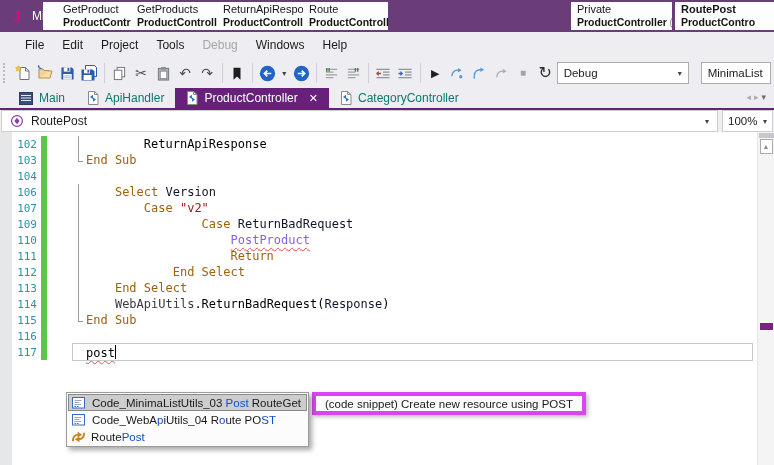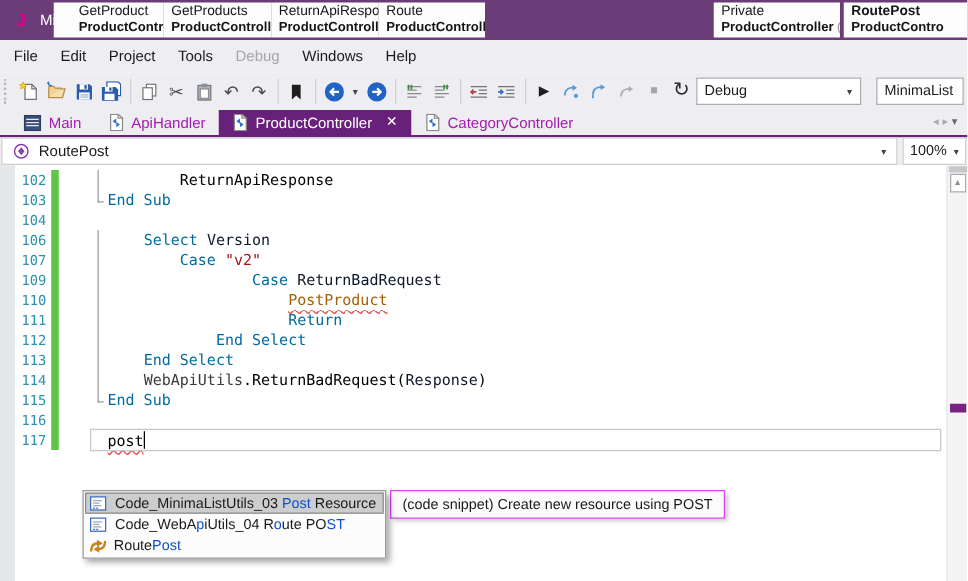--- a/index.html
+++ b/index.html
@@ -12,37 +12,37 @@
   
   #titlebar { height:32px; background:#6A3D78; position:relative; overflow:hidden; }
   .logo { position:absolute; left:13px; top:8px; color:#E3008C; font-weight:bold; font-size:14px; }
   .wtitle { position:absolute; left:32px; top:9px; color:#fff; font-size:12px; }
   .tbtab { position:absolute; top:2px; height:28px; background:#FDFDFD; padding:1px 6px; overflow:hidden; cursor:default; }
   .tbtab .t1 { font-size:11px; color:#151515; line-height:13px; white-space:nowrap; }
   .tbtab.active .t1 { font-weight:bold; }
   .tbtab .t2 { font-size:10.5px; color:#151515; line-height:12px; white-space:nowrap; font-weight:bold; }
   .tbtab .hint { color:#8F8F8F; font-weight:normal; font-size:10px; }
   
-  #menubar { height:26px; background:#EEEEF2; display:flex; align-items:center; padding-left:2px; font-size:12px; color:#1B1B1B; }
+  #menubar { height:26px; background:#EEEEF2; display:flex; align-items:center; padding-left:16px; font-size:12px; color:#1B1B1B; }
   .menu-item { padding:4px 9px; cursor:default; }
   .menu-item.disabled { color:#A6A6A6; }
   
   #toolbar { height:30px; background:#EEEEF2; display:flex; align-items:center; gap:1px; padding:0 3px; }
   .grip { width:5px; height:20px; border-left:2px dotted #B9BAC4; margin-right:4px; }
   .tbtn { width:21px; height:22px; display:flex; align-items:center; justify-content:center; flex:none; }
   .tsep { width:1px; height:20px; background:#CCCEDB; margin:0 3px; flex:none; }
   .g14 { font-size:14px; color:#4A4A4A; line-height:1; }
   .g12 { font-size:11px; color:#1E1E1E; line-height:1; }
   .car { font-size:8px; color:#444; }
   .combo { background:#fff; border:1px solid #ACACAC; height:22px; display:flex; align-items:center; font-size:11.5px; padding:0 6px; color:#1B1B1B; }
   #debug-combo { width:148px; margin-left:auto; }
   #proj-combo { width:78px; margin-left:11px; }
   
   #doctabs { height:20px; background:#EEEEF2; display:flex; align-items:stretch; position:relative; font-size:12px; padding-left:8px; }
-  .dtab { display:flex; align-items:center; gap:6px; padding:0 11px; color:#a21caf; cursor:default; white-space:nowrap; }
+  .dtab { display:flex; align-items:center; gap:6px; padding:0 11px; color:#0f766e; cursor:default; white-space:nowrap; }
   .dtab.active { background:#68217A; color:#fff; }
   .dtab .x { font-size:11px; margin-left:5px; line-height:1; }
   #purple-line { height:2px; background:#68217A; }
   .dt-arrows { position:absolute; right:5px; top:4px; color:#ACACAC; font-size:9px; letter-spacing:3px; }
   .dt-arrows .dk { color:#6A6A6A; }
   
   #navbar { height:22px; background:#EFEFF2; display:flex; gap:4px; padding:0 1px; }
   .nav-main { flex:1; background:#fff; border:1px solid #CECECE; display:flex; align-items:center; padding:0 8px; gap:7px; font-size:12px; color:#1B1B1B; }
   .nav-car { margin-left:auto; }
   .zoom-combo { width:51px; background:#fff; border:1px solid #CECECE; display:flex; align-items:center; padding:0 5px; font-size:11.5px; color:#1B1B1B; }
@@ -52,42 +52,42 @@
   #glyph-strip { position:absolute; left:0; top:0; bottom:0; width:12px; background:#E6E7E9; }
   #rows { position:absolute; top:4px; left:0; right:17px; }
   .row { display:flex; height:16px; position:relative; align-items:center; }
   .ln { width:40px; text-align:right; font-family:"DejaVu Sans Mono",monospace; font-size:11px; color:#2B91AF; padding-right:3px; flex:none; }
   .chg { width:6px; height:16px; background:#5DC54A; margin-left:1px; flex:none; }
   .sp { width:25px; flex:none; }
   .ol { width:14px; height:16px; position:relative; flex:none; font-size:11px; color:#555; line-height:15px; text-align:center; }
   .ol.line::after { content:""; position:absolute; left:6px; top:0; height:16px; border-left:1px solid #9A9A9A; }
   .ol.end::after  { content:""; position:absolute; left:6px; top:0; height:9px; width:4px; border-left:1px solid #9A9A9A; border-bottom:1px solid #9A9A9A; }
   .code { font-family:"DejaVu Sans Mono",monospace; font-size:12px; white-space:pre; margin:0; color:#000; }
-  .k    { color:#0369a1; }
+  .k    { color:#a16207; }
   .id   { color:#0f172a; }
   .str  { color:#A31515; }
-  .err  { color:#a16207; }
+  .err  { color:#8b5cf6; }
   .type { color:#3B3B3B; }
   .b    { font-weight:bold; }
   .sqp  { text-decoration:underline; text-decoration-style:wavy; text-decoration-color:#C17FD4; text-decoration-thickness:1px; text-underline-offset:3px; }
   .sqr  { text-decoration:underline; text-decoration-style:wavy; text-decoration-color:#E05050; text-decoration-thickness:1px; text-underline-offset:3px; }
   .tcaret { display:inline-block; width:1px; height:14px; background:#000; vertical-align:-2px; }
   .row.cur::after { content:""; position:absolute; left:72px; right:4px; top:-1px; bottom:-1px; border:1px solid #C8C8C8; }
   
   #vscroll { position:absolute; right:0; top:0; bottom:0; width:17px; background:#F4F4F5; border-left:1px solid #E6E6E8; }
   .sb-thumb { width:15px; height:5px; background:#C6C7CC; margin:1px auto 1px auto; }
   .sb-btn { margin:1px auto; width:13px; height:15px; background:#FDFDFD; border:1px solid #ABABAB; color:#8C8C8C; font-size:7px; text-align:center; line-height:14px; }
   .sb-mark { position:absolute; right:1px; top:191px; width:13px; height:7px; background:#7A2182; }
   
   #popup { position:absolute; left:66px; top:392px; width:243px; background:#FCFCFC; border:1px solid #9B9B9B; box-shadow:3px 3px 5px rgba(0,0,0,.35); z-index:6; padding:1px; }
   .pitem { height:17px; display:flex; align-items:center; gap:5px; font-size:11.5px; color:#1A1A1A; padding:0 3px; white-space:nowrap; cursor:default; }
   .pitem.sel { background:#CDCDCD; outline:1px solid #8A8A8A; outline-offset:-1px; }
   .m { color:#0C50D0; }
   
-  #tooltip { position:absolute; left:312px; top:392px; height:23px; display:flex; align-items:center; background:#FBFBFB; border:1px solid #d946ef; box-shadow:2px 2px 4px rgba(0,0,0,.25); font-size:11.5px; color:#1A1A1A; padding:0 9px; white-space:nowrap; z-index:5; }
+  #tooltip { position:absolute; left:312px; top:392px; height:23px; display:flex; align-items:center; background:#FBFBFB; border:4px solid #d946ef; box-shadow:2px 2px 4px rgba(0,0,0,.25); font-size:11.5px; color:#1A1A1A; padding:0 9px; white-space:nowrap; z-index:5; }
   svg { display:block; }
 </style>
 </head>
 <body>
 
 <div id="titlebar">
   <span class="logo">J</span>
   <span class="wtitle">Mini...</span>
   <div id="tb-tabs">
       <div class="tbtab" style="left: 43px; width: 88px; padding-left: 20px;">
@@ -446,21 +446,21 @@
 
 <div id="popup">
     <div class="pitem sel">
       <span>
         <svg width="16" height="16" viewBox="0 0 16 16">
           <rect x="1.5" y="2.5" width="12" height="10.5" fill="#fff" stroke="#3A6BC4"></rect>
           <path d="M3.5 5.5h7M3.5 7.5h5M3.5 9.5h6.5" stroke="#9AA7B8"></path>
           <path d="M3.5 11.5h4" stroke="#3A6BC4" stroke-dasharray="1.5 1"></path>
         </svg>
       </span>
-      <span><span>Code_MinimaListUtils_03 </span><span class="m">Post</span><span> Resource</span></span>
+      <span><span>Code_MinimaListUtils_03 </span><span class="m">Post</span><span> RouteGet</span></span>
     </div>
     <div class="pitem">
       <span>
         <svg width="16" height="16" viewBox="0 0 16 16">
           <rect x="1.5" y="2.5" width="12" height="10.5" fill="#fff" stroke="#3A6BC4"></rect>
           <path d="M3.5 5.5h7M3.5 7.5h5M3.5 9.5h6.5" stroke="#9AA7B8"></path>
           <path d="M3.5 11.5h4" stroke="#3A6BC4" stroke-dasharray="1.5 1"></path>
         </svg>
       </span>
       <span><span>Code_WebA</span><span class="m">p</span><span>iUtils_04 R</span><span class="m">o</span><span>ute PO</span><span class="m">ST</span></span>

